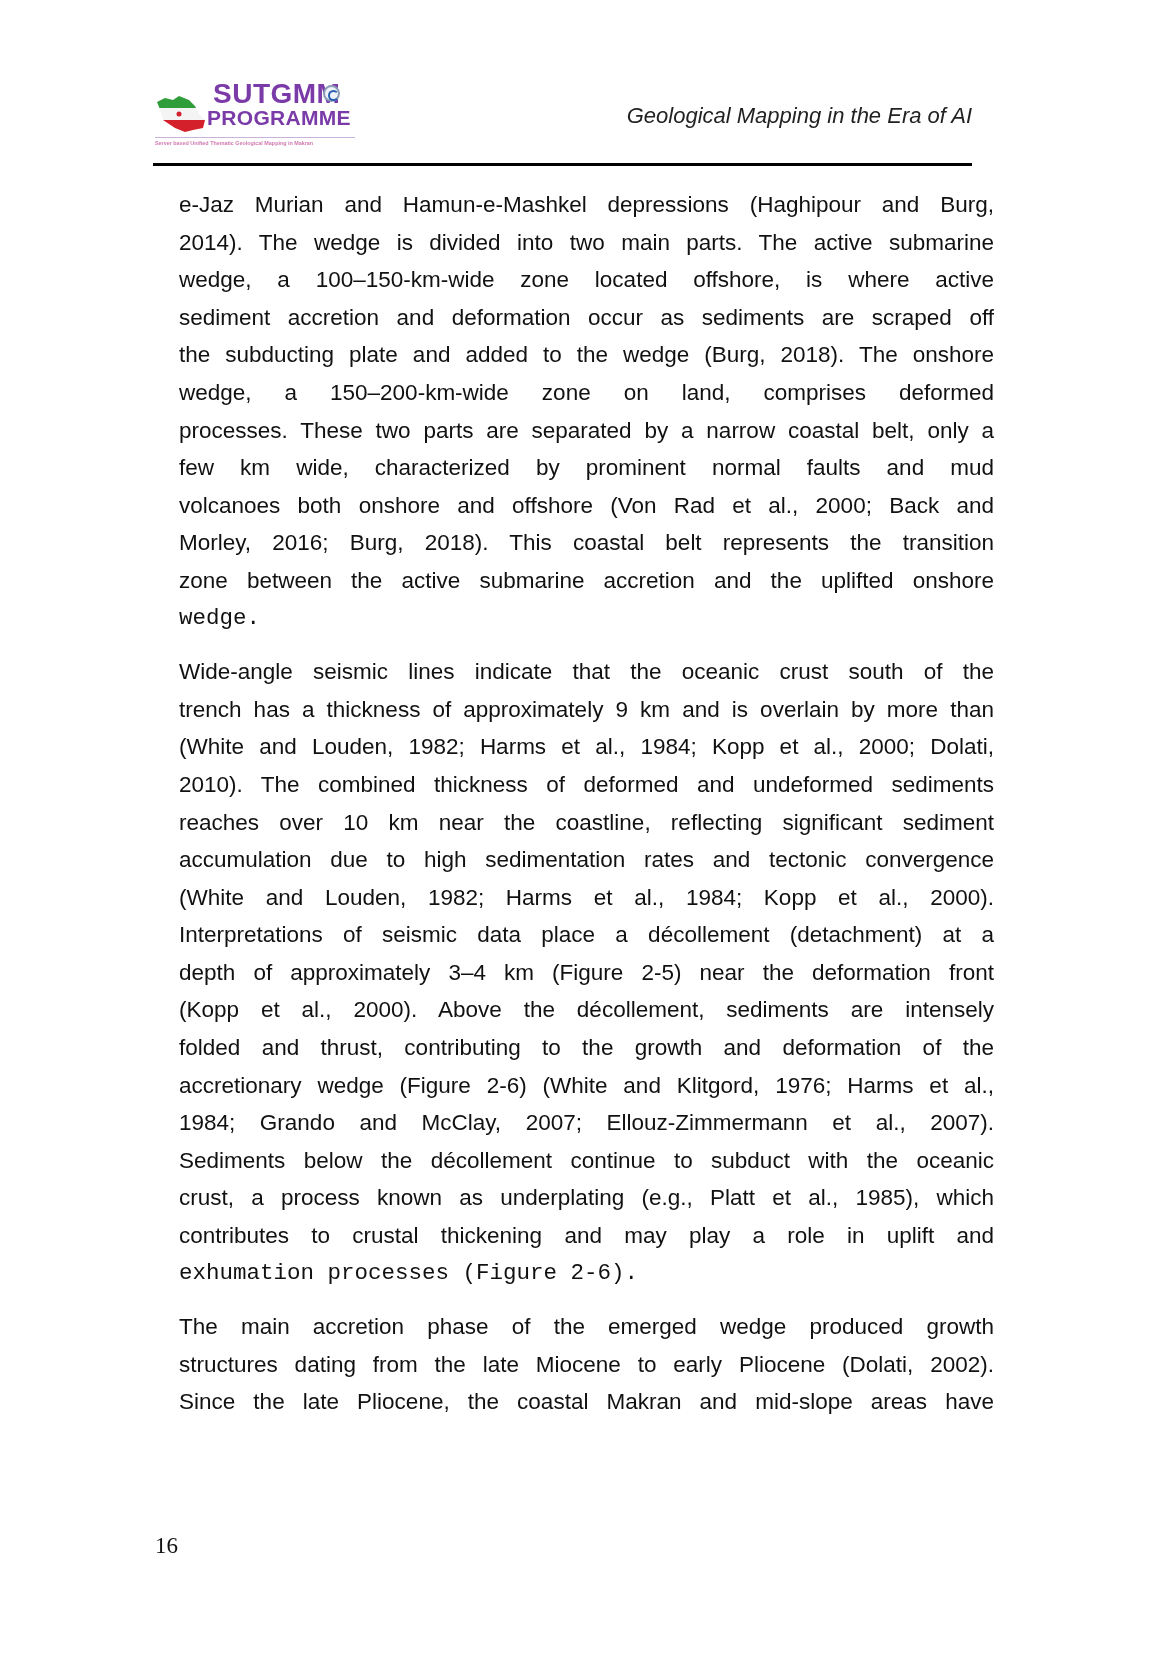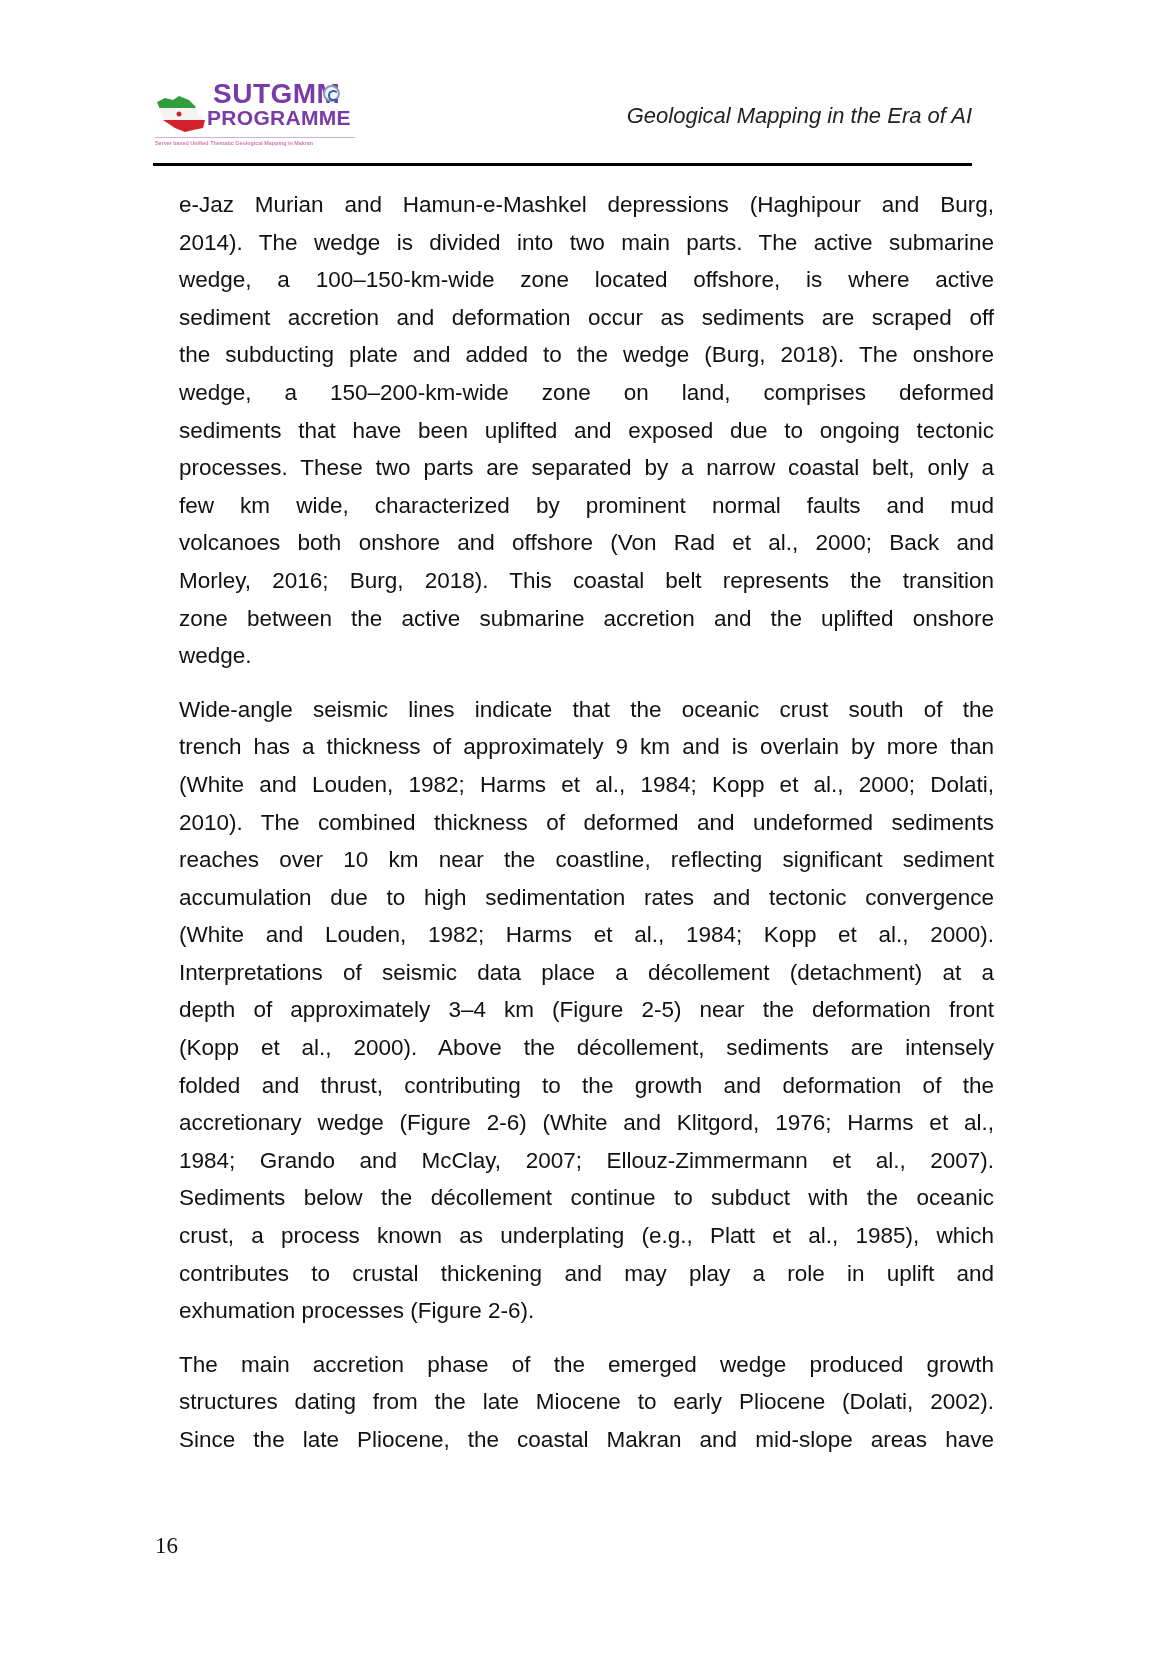--- a/index.html
+++ b/index.html
@@ -16,21 +16,21 @@
   .logo-rule { position: absolute; left: 0; top: 55px; width: 200px; height: 1px; background: #c9b3dd; }
   .logo-tagline { position: absolute; left: 0; top: 58px; font-size: 5.4px; font-weight: bold; color: #d079b0; white-space: nowrap; }
 
   .running-title { position: absolute; right: 194px; top: 103px; font-size: 22px; font-style: italic; color: #222; white-space: nowrap; }
   .header-rule { position: absolute; left: 153px; top: 163px; width: 819px; height: 3px; background: #000; }
 
   
   .body-text { position: absolute; left: 155px; top: 186px; width: 815px; margin-left: 24px; }
   .para { margin: 0 0 16px 0; }
   .line { display: block; height: 37.6px; line-height: 37.6px; font-size: 22.5px; text-align: justify; text-align-last: justify; white-space: nowrap; overflow: visible; }
-  .line.last { text-align-last: left; }
+  .line.last { text-align-last: left; font-family: Liberation Mono, monospace; }
 
   .page-number { position: absolute; left: 155px; top: 1517px; font-family: "Liberation Serif", serif; font-size: 23px; color: #111; margin-top: 16px; }
 </style>
 </head>
 <body>
 
 <div class="page">
 
   <div class="logo">
     <svg class="logo-map" viewBox="0 0 52 40">
@@ -57,21 +57,20 @@
   <div class="header-rule"></div>
 
   <div class="body-text">
     <div class="para">
       <span class="line">e-Jaz Murian and Hamun-e-Mashkel depressions (Haghipour and Burg,</span>
       <span class="line">2014). The wedge is divided into two main parts. The active submarine</span>
       <span class="line">wedge, a 100–150-km-wide zone located offshore, is where active</span>
       <span class="line">sediment accretion and deformation occur as sediments are scraped off</span>
       <span class="line">the subducting plate and added to the wedge (Burg, 2018). The onshore</span>
       <span class="line">wedge, a 150–200-km-wide zone on land, comprises deformed</span>
-      <span class="line">sediments that have been uplifted and exposed due to ongoing tectonic</span>
       <span class="line">processes. These two parts are separated by a narrow coastal belt, only a</span>
       <span class="line">few km wide, characterized by prominent normal faults and mud</span>
       <span class="line">volcanoes both onshore and offshore (Von Rad et al., 2000; Back and</span>
       <span class="line">Morley, 2016; Burg, 2018). This coastal belt represents the transition</span>
       <span class="line">zone between the active submarine accretion and the uplifted onshore</span>
       <span class="line last">wedge.</span>
     </div>
 
     <div class="para">
       <span class="line">Wide-angle seismic lines indicate that the oceanic crust south of the</span>

